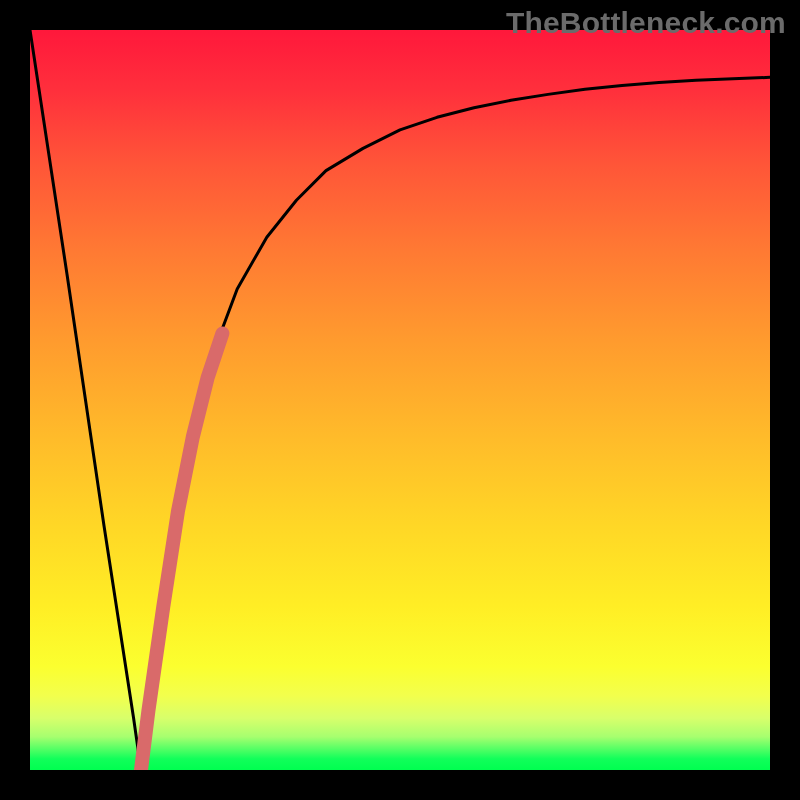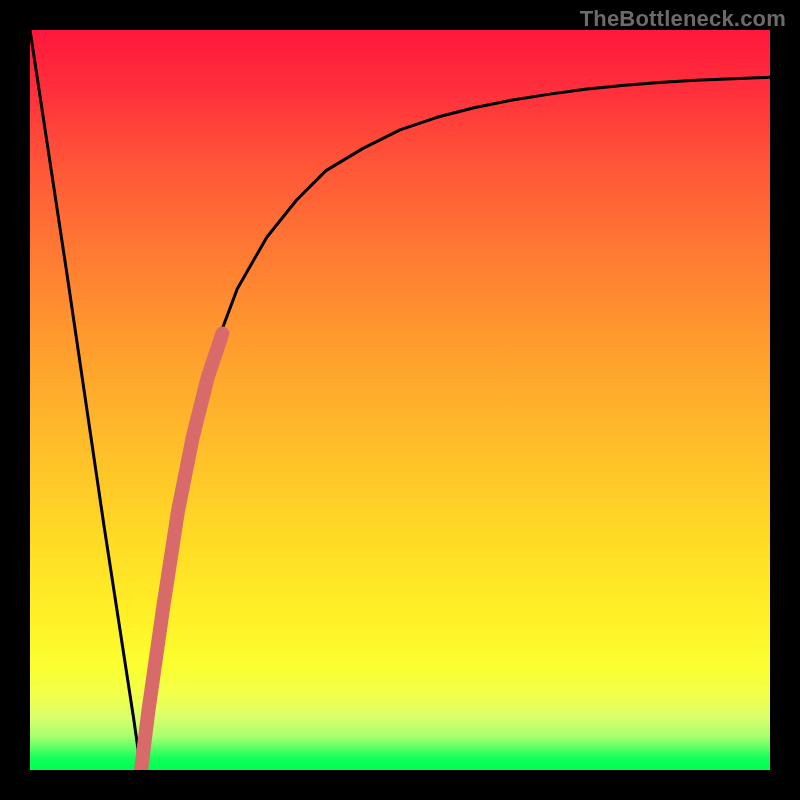--- a/index.html
+++ b/index.html
@@ -47,21 +47,21 @@
       #5cff66 97%,
       #11ff5a 98.5%,
       #00ff50 100%
     );
   }
   .watermark {
     position: absolute;
     top: 6px;
     right: 14px;
     font-family: Arial, Helvetica, sans-serif;
-    font-size: 22px;
+    font-size: 30px;
     font-weight: 600;
     color: #6b6b6b;
     letter-spacing: 0.2px;
     user-select: none;
   }
   svg.curves {
     position: absolute;
     left: 0; top: 0;
     width: 740px;
     height: 740px;

